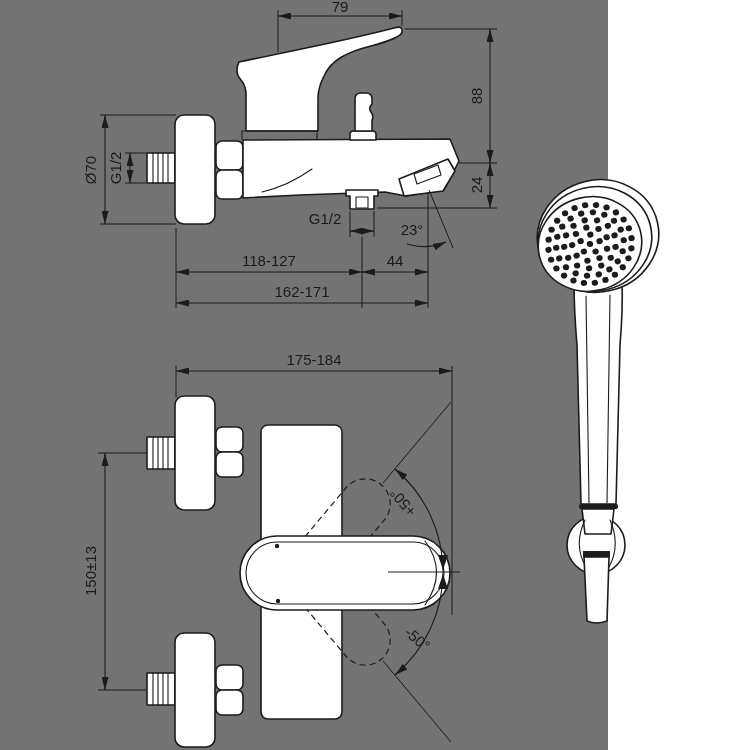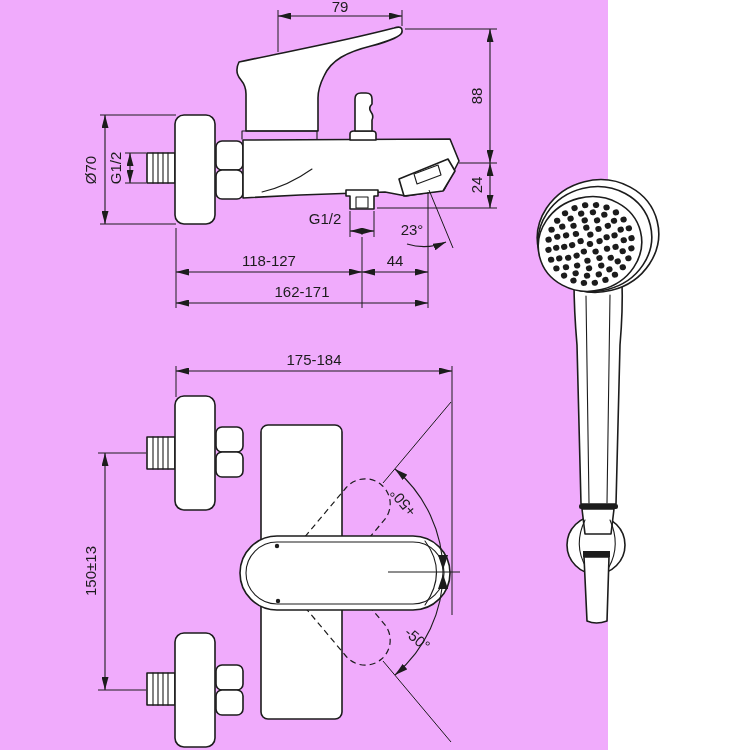--- a/index.html
+++ b/index.html
@@ -1,16 +1,16 @@
 <!DOCTYPE html>
 <html><head>
 <meta charset="utf-8">
 <style>
   html,body{margin:0;padding:0;background:#ffffff;}
-  .stage{width:608px;height:750px;position:relative;background:#f0abfc;}
+  .stage{width:608px;height:750px;position:relative;background:#737373;}
   svg{display:block;}
   .outline{fill:#ffffff;stroke:#1c1c1c;stroke-width:1.6;stroke-linejoin:round;stroke-linecap:round;}
   .thin{fill:none;stroke:#1c1c1c;stroke-width:1.1;stroke-linejoin:round;stroke-linecap:round;}
   .dim{fill:none;stroke:#1c1c1c;stroke-width:1.1;}
   .ext{fill:none;stroke:#1c1c1c;stroke-width:1;}
   .ghost{fill:none;stroke:#1c1c1c;stroke-width:1.2;stroke-dasharray:6 4;}
   .ink{fill:#1c1c1c;stroke:none;}
   .t{font-family:"Liberation Sans","DejaVu Sans",sans-serif;font-size:15px;fill:#1c1c1c;text-anchor:middle;}
 </style>
 </head>

